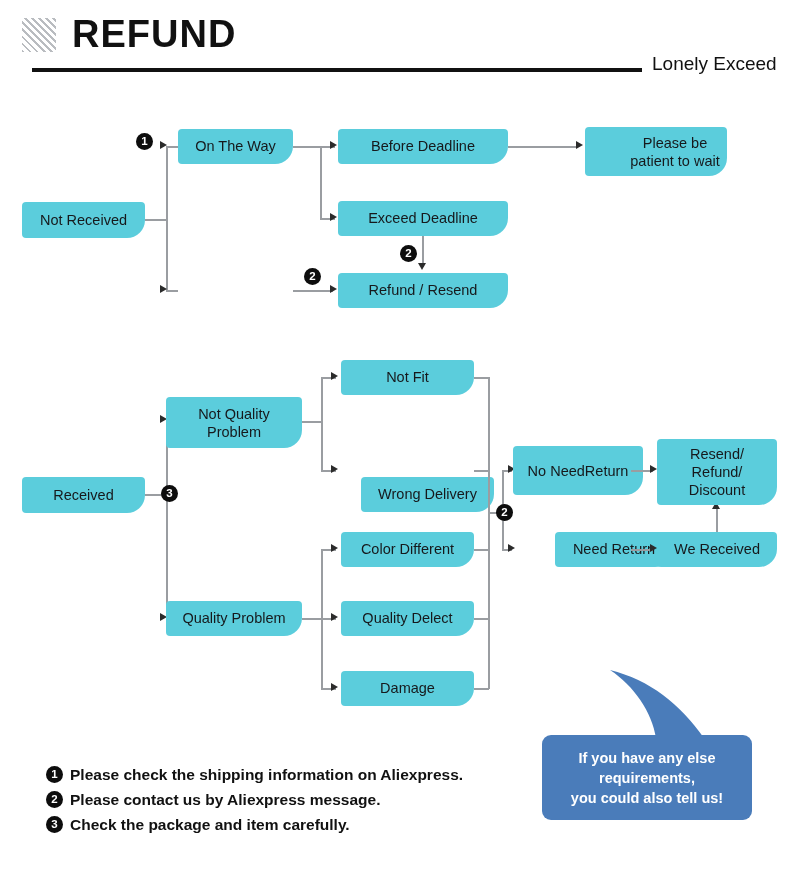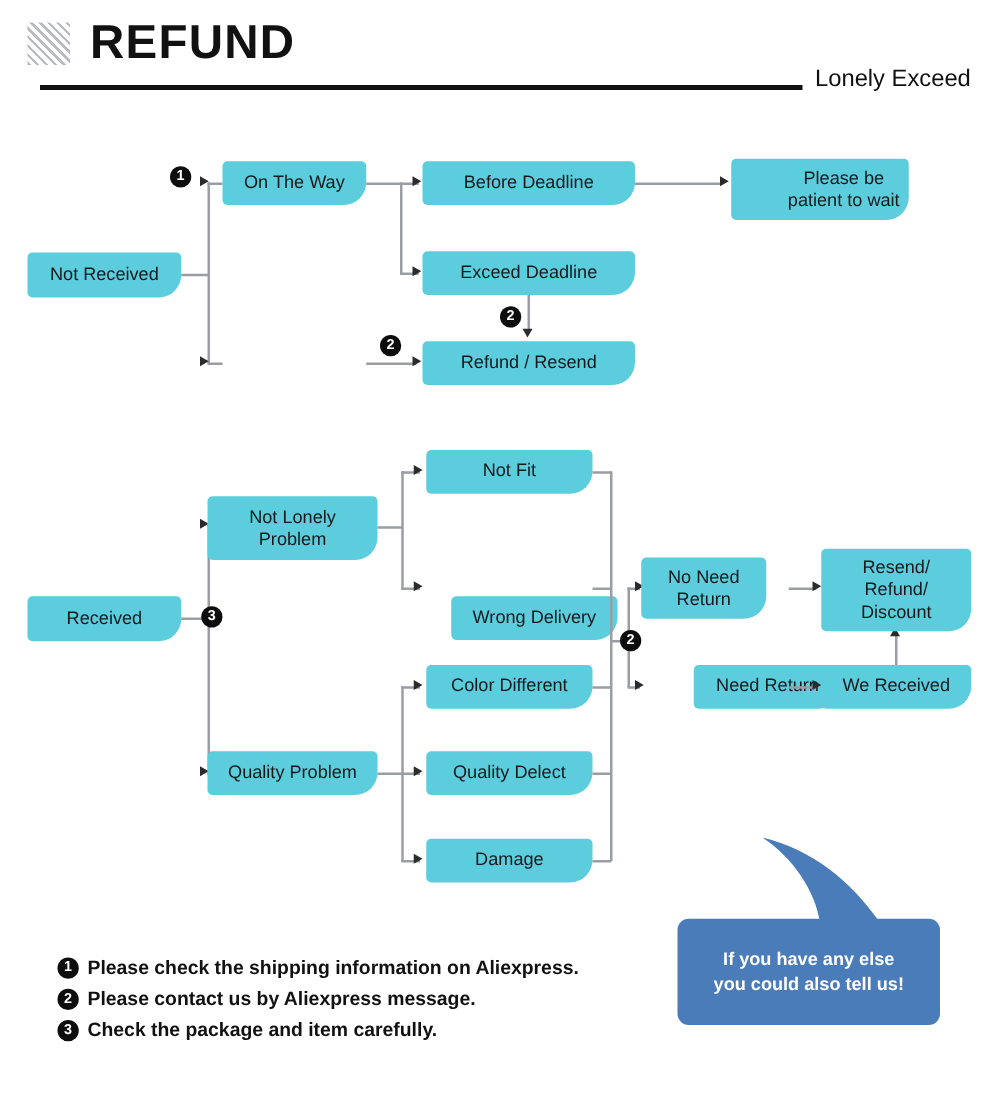--- a/index.html
+++ b/index.html
@@ -143,21 +143,21 @@
 
   <div class="ln h" style="left:145px;top:494px;width:22px;"></div>
   <div class="ln v" style="left:166px;top:420px;height:200px;"></div>
   <div class="ln h" style="left:166px;top:420px;width:12px;"></div>
   <div class="ln h" style="left:166px;top:618px;width:12px;"></div>
   <div class="arw r" style="left:160px;top:415px;"></div>
   <div class="arw r" style="left:160px;top:613px;"></div>
   <div class="badge" style="left:161px;top:485px;">3</div>
 
   <div class="node multi" style="left:166px;top:397px;width:136px;height:51px;flex-direction:column;">
-    <span>Not Lonely</span>
+    <span>Not Quality</span>
     <span>Problem</span>
   </div>
 
   <div class="ln h" style="left:302px;top:421px;width:20px;"></div>
   <div class="ln v" style="left:321px;top:377px;height:94px;"></div>
   <div class="ln h" style="left:321px;top:377px;width:15px;"></div>
   <div class="ln h" style="left:321px;top:470px;width:15px;"></div>
   <div class="arw r" style="left:331px;top:372px;"></div>
   <div class="arw r" style="left:331px;top:465px;"></div>
 
@@ -187,21 +187,21 @@
   <div class="ln v" style="left:488px;top:377px;height:312px;"></div>
 
   <div class="ln h" style="left:488px;top:512px;width:15px;"></div>
   <div class="ln v" style="left:502px;top:470px;height:80px;"></div>
   <div class="ln h" style="left:502px;top:470px;width:10px;"></div>
   <div class="ln h" style="left:502px;top:549px;width:10px;"></div>
   <div class="arw r" style="left:508px;top:465px;"></div>
   <div class="arw r" style="left:508px;top:544px;"></div>
   <div class="badge" style="left:496px;top:504px;">2</div>
 
-  <div class="node multi" style="left:513px;top:446px;width:100px;height:49px;flex-direction:column;">
+  <div class="node multi" style="left:513px;top:446px;width:130px;height:49px;flex-direction:row;">
     <span>No Need</span>
     <span>Return</span>
   </div>
 
   <div class="ln h" style="left:631px;top:470px;width:22px;"></div>
   <div class="arw r" style="left:650px;top:465px;"></div>
 
   <div class="node" style="left:513px;top:532px;width:118px;height:35px;margin-left:42px;">Need Return</div>
 
   <div class="ln h" style="left:631px;top:549px;width:22px;"></div>
@@ -217,20 +217,21 @@
     <span>Refund/</span>
     <span>Discount</span>
   </div>
 
   <svg class="bubble-tail" viewBox="0 0 130 72">
     <path d="M14 2 C 54 12, 84 36, 108 70 L 60 70 C 56 44, 38 18, 14 2 Z" fill="#4a7cba"></path>
   </svg>
   <div class="bubble">
     <div>
       <div>If you have any else</div>
+      <div>requirements,</div>
       <div>you could also tell us!</div>
     </div>
   </div>
 
   <div class="legend">
     <div class="legend-row">
       <span class="badge">1</span>
       <span>Please check the shipping information on Aliexpress.</span>
     </div>
     <div class="legend-row">

